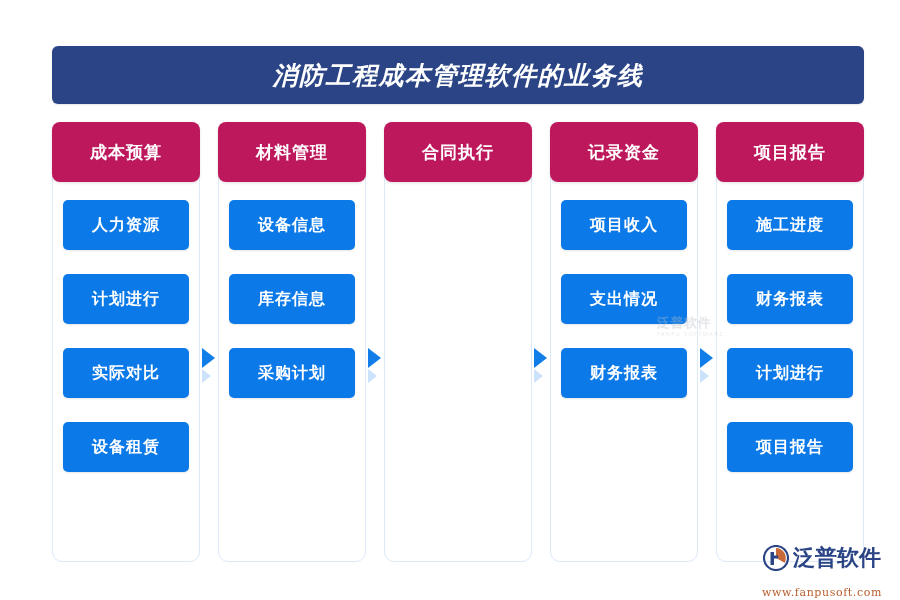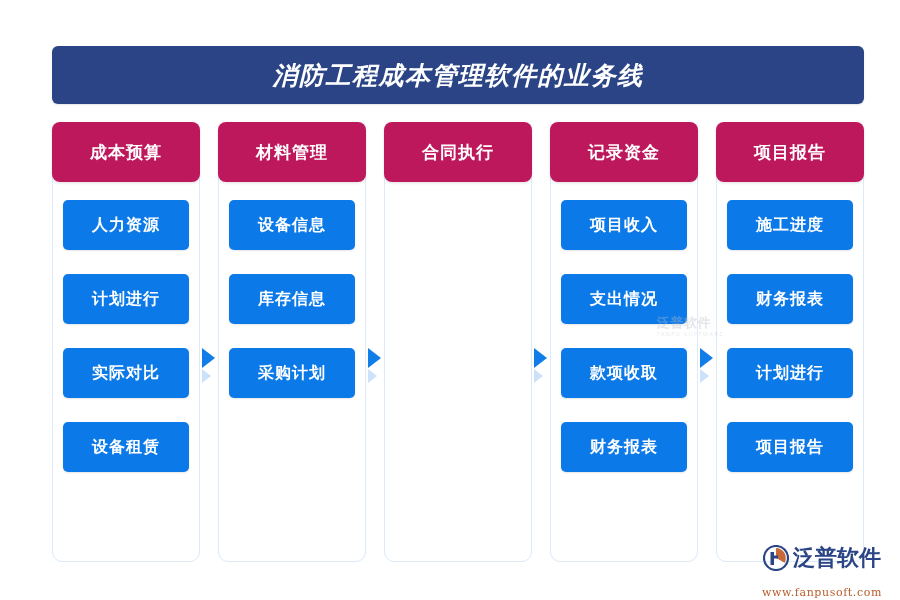--- a/index.html
+++ b/index.html
@@ -282,23 +282,20 @@
       <div class="col-panel"></div>
       <div class="col-header">
         <span class="col-header-label">记录资金</span>
       </div>
       <div class="col-items">
         <div class="item-box">
           <span class="item-label">项目收入</span>
         </div>
         <div class="item-box">
           <span class="item-label">支出情况</span>
-        </div>
-        <div class="item-box">
-          <span class="item-label">款项收取</span>
         </div>
         <div class="item-box">
           <span class="item-label">财务报表</span>
         </div>
       </div>
     </div>
 
     <div class="column">
       <div class="col-panel"></div>
       <div class="col-header">

